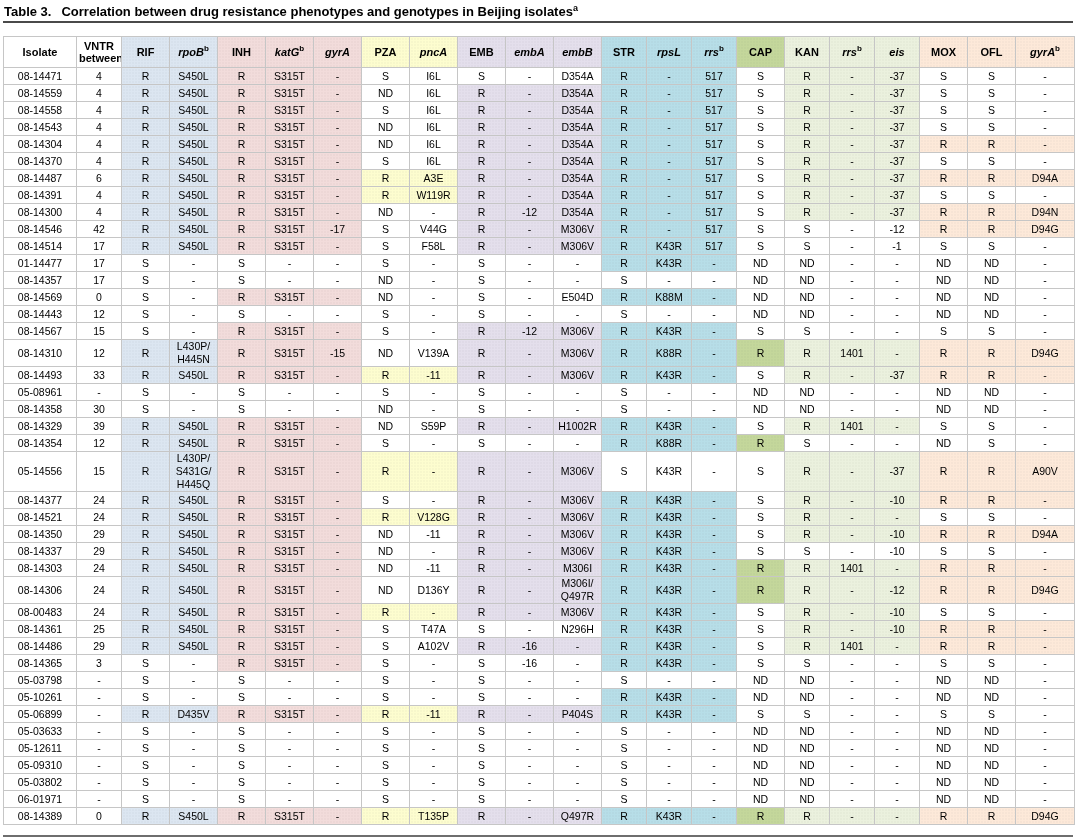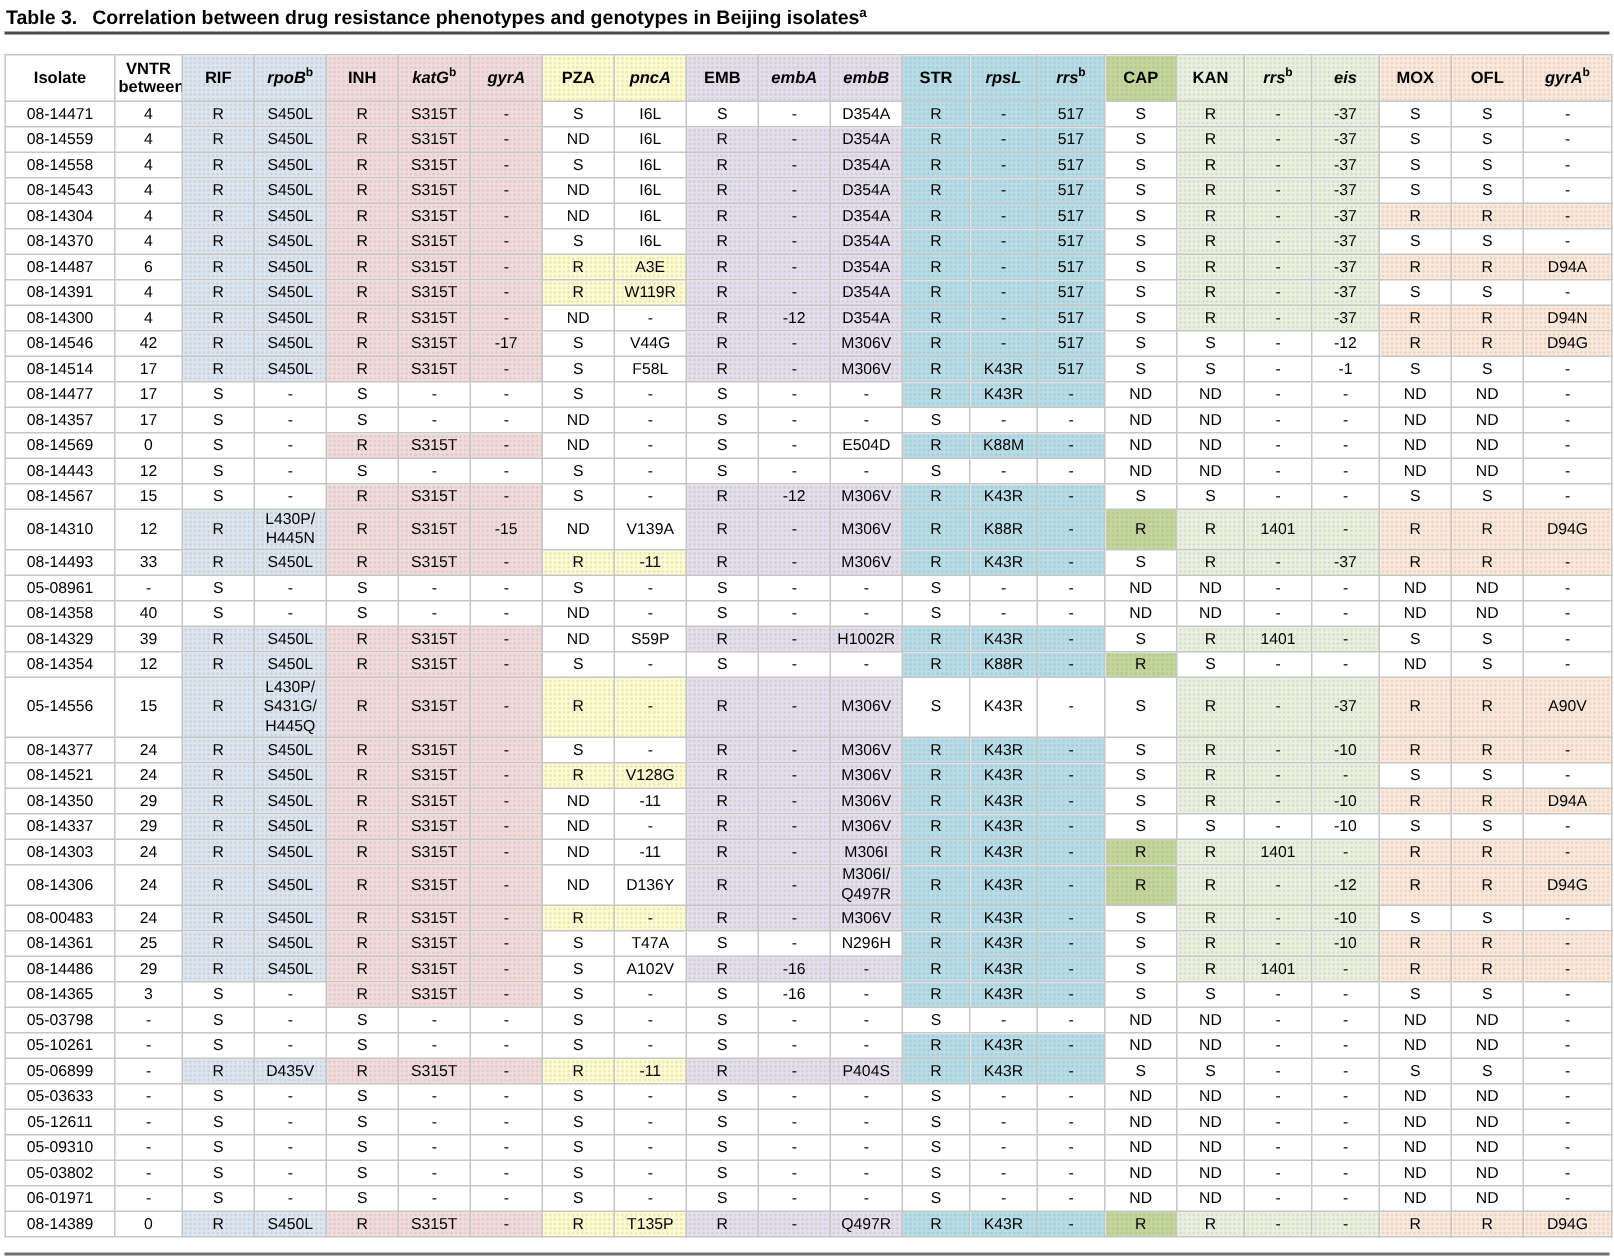--- a/index.html
+++ b/index.html
@@ -351,21 +351,21 @@
           <td class="dots" style="background-color: rgb(183, 222, 232);">517</td>
           <td>S</td>
           <td>S</td>
           <td>-</td>
           <td>-1</td>
           <td>S</td>
           <td>S</td>
           <td>-</td>
         </tr>
         <tr>
-          <td>08-14477</td>
+          <td>01-14477</td>
           <td>17</td>
           <td>S</td>
           <td>-</td>
           <td>S</td>
           <td>-</td>
           <td>-</td>
           <td>S</td>
           <td>-</td>
           <td>S</td>
           <td>-</td>
@@ -545,21 +545,21 @@
           <td>ND</td>
           <td>ND</td>
           <td>-</td>
           <td>-</td>
           <td>ND</td>
           <td>ND</td>
           <td>-</td>
         </tr>
         <tr>
           <td>08-14358</td>
-          <td>40</td>
+          <td>30</td>
           <td>S</td>
           <td>-</td>
           <td>S</td>
           <td>-</td>
           <td>-</td>
           <td>ND</td>
           <td>-</td>
           <td>S</td>
           <td>-</td>
           <td>-</td>

